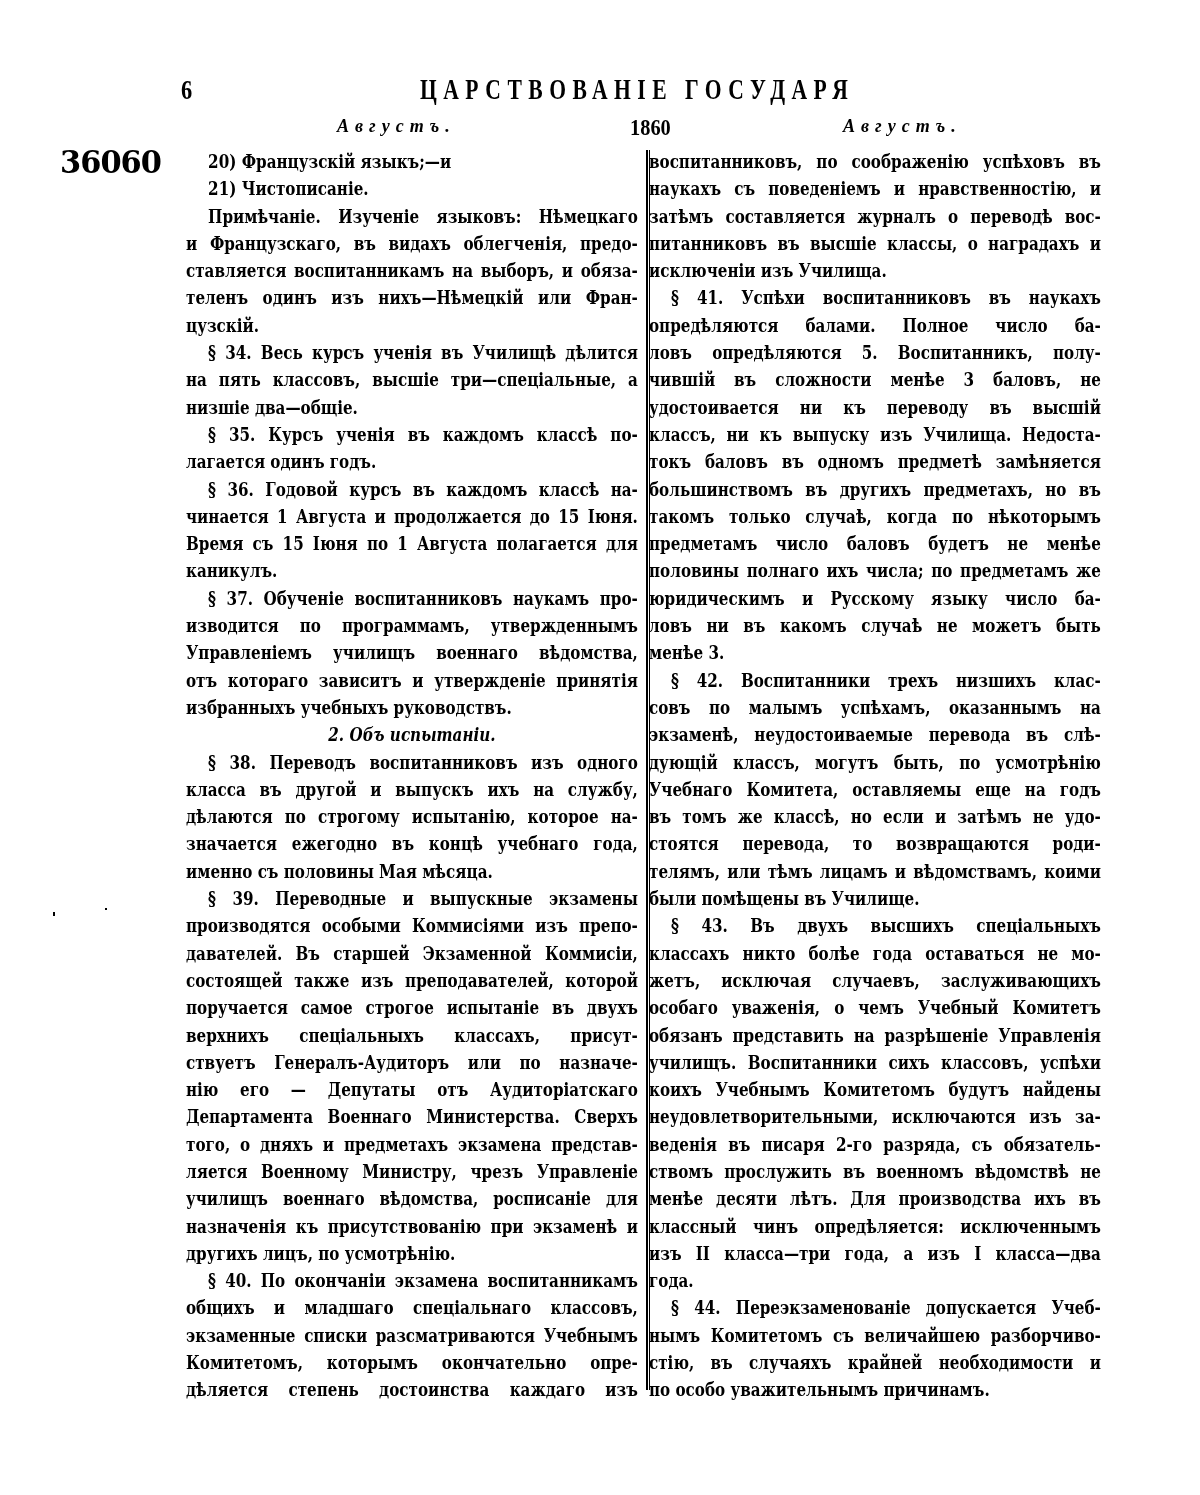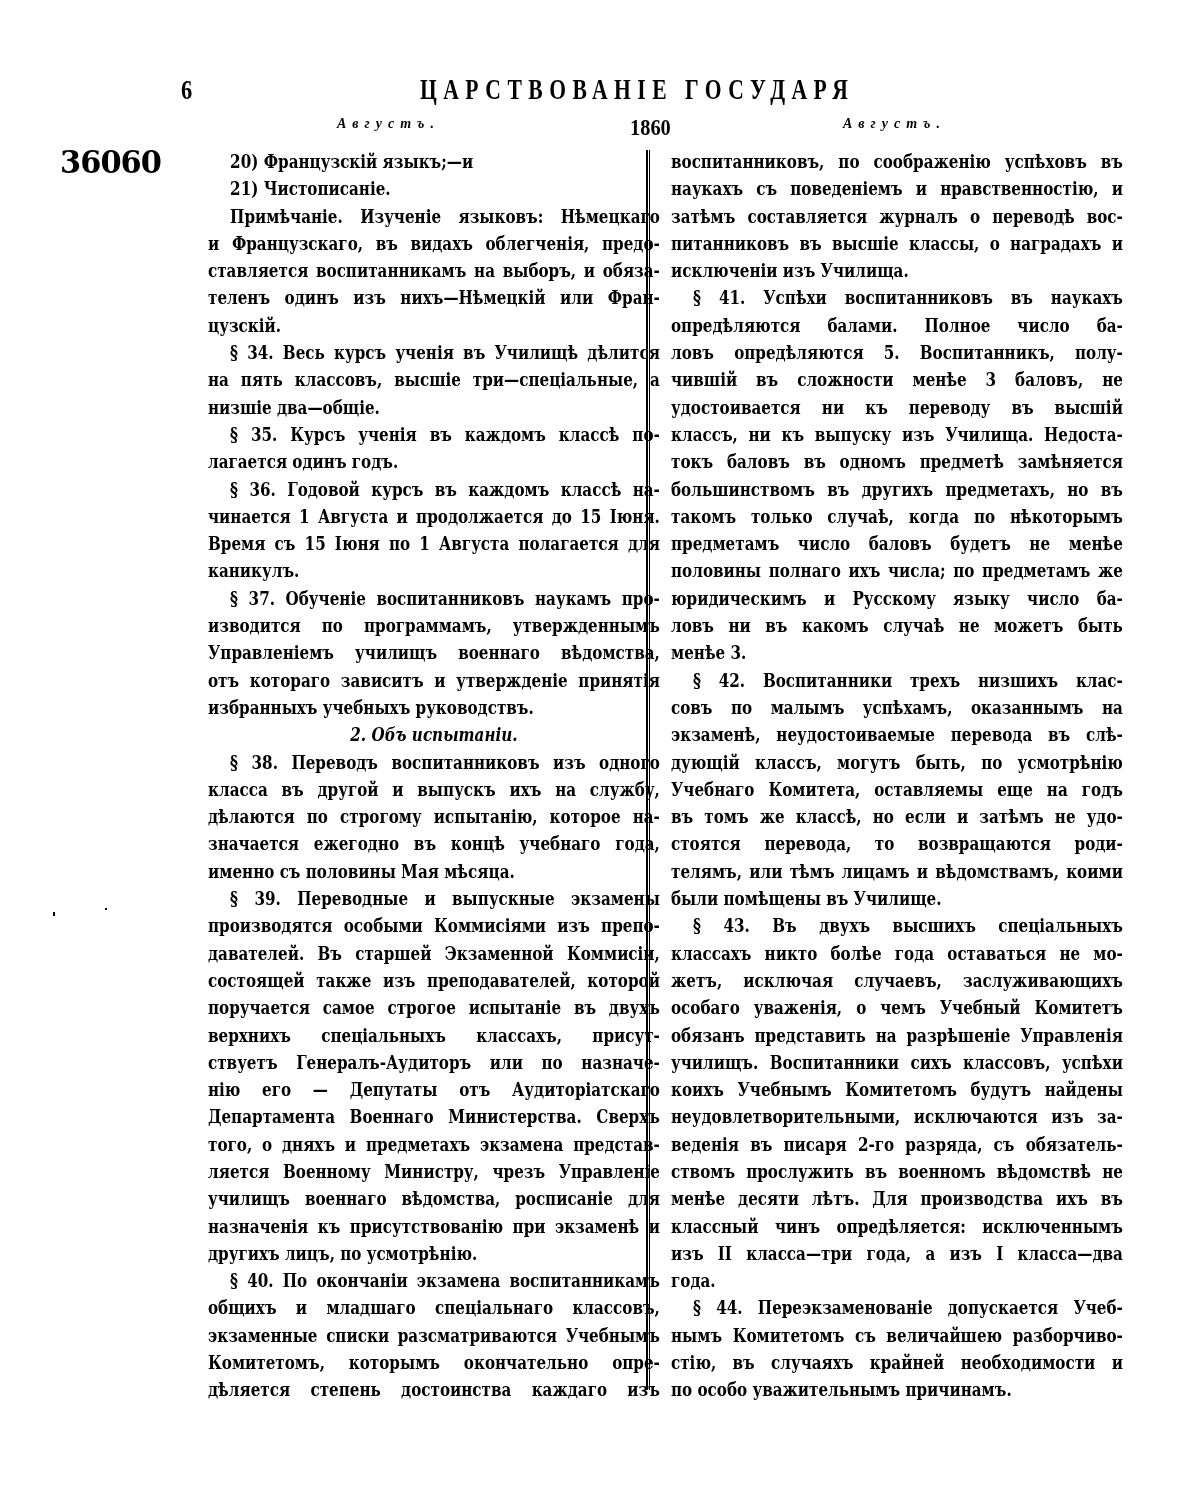--- a/index.html
+++ b/index.html
@@ -3,31 +3,31 @@
   <meta charset="utf-8">
   <style>
     html, body { margin: 0; padding: 0; background: #ffffff; }
     body { width: 1200px; height: 1495px; position: relative; overflow: hidden;
            font-family: "DejaVu Serif", serif; color: #000; }
     .page-number { position: absolute; left: 181px; top: 74px; font-size: 28px; font-weight: bold;
                    font-family: "Liberation Serif", serif; transform: scaleX(0.8); transform-origin: left; }
     .running-title { position: absolute; left: 420px; top: 72px; font-size: 30px; font-weight: bold;
                      letter-spacing: 9px; font-family: "Liberation Serif", serif;
                      transform: scaleX(0.72); transform-origin: left; white-space: nowrap; }
-    .month-left, .month-right { position: absolute; top: 116px; font-size: 14px; font-style: italic; font-weight: bold;
+    .month-left, .month-right { position: absolute; top: 116px; font-size: 18px; font-style: italic; font-weight: bold;
                    letter-spacing: 6px; font-family: "Liberation Serif", serif; }
     .month-left { left: 337px; }
     .month-right { left: 843px; }
     .year { position: absolute; left: 630px; top: 114px; font-size: 24px; font-weight: bold;
             font-family: "Liberation Serif", serif; transform: scaleX(0.85); transform-origin: left; }
     .law-number { position: absolute; left: 60px; top: 143px; font-size: 32px; font-weight: 900;
                   font-family: "DejaVu Serif", serif; letter-spacing: -1px; transform: scaleX(0.95); transform-origin: left; }
     .stray-mark { position: absolute; width: 3px; height: 3px; background: #000; }
     .column { position: absolute; top: 148px; width: 452px; font-size: 19.2px; line-height: 27.3px;
-              font-weight: bold; font-family: "DejaVu Serif", serif; margin-left: 22px; }
+              font-weight: bold; font-family: "DejaVu Serif", serif; }
     .column .line { display: block; white-space: nowrap; text-align: justify; text-align-last: justify;
                     transform: scaleX(0.79); transform-origin: left; width: 572px; height: 27.3px; }
     .column .line.last { text-align-last: left; }
     .column .line.indent { padding-left: 28px; width: 544px; }
     .column .line.center { text-align: center; text-align-last: center; font-style: italic; }
     .col-left { left: 186px; }
     .col-right { left: 649px; }
     .divider { position: absolute; left: 646px; top: 150px; width: 4px; height: 1240px;
                border-left: 2px solid #000; border-right: 1px solid #000; box-sizing: border-box; }
   </style>

